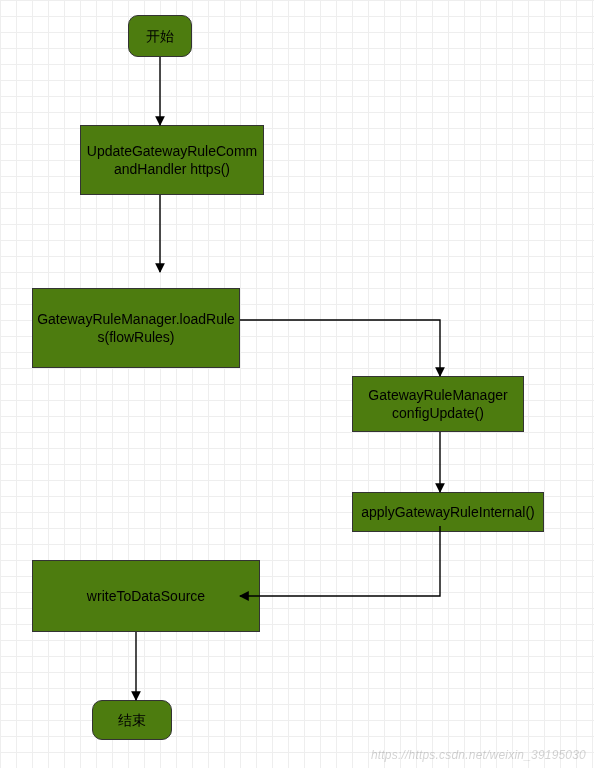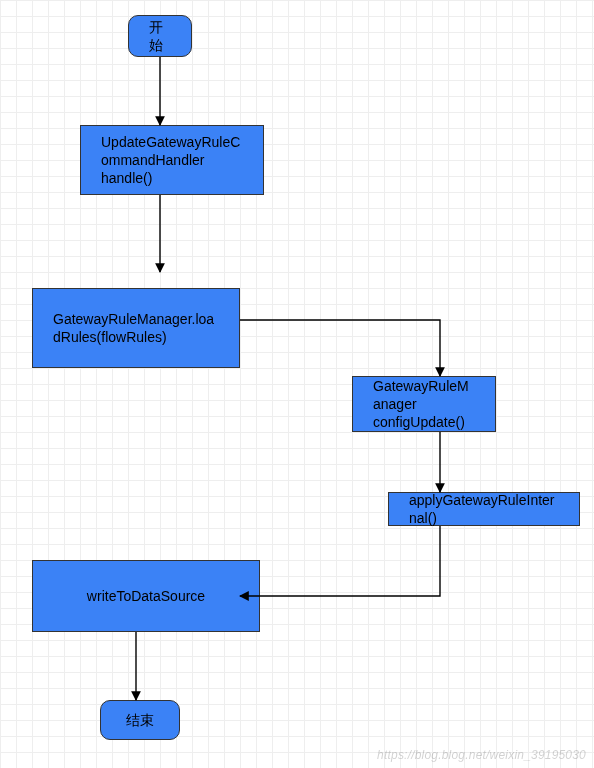--- a/index.html
+++ b/index.html
@@ -16,29 +16,29 @@
   .grid {
     position: absolute;
     inset: 0;
     background-image:
       linear-gradient(to right, #eee 1px, transparent 1px),
       linear-gradient(to bottom, #eee 1px, transparent 1px);
     background-size: 16px 16px;
   }
   .node {
     position: absolute;
-    background: #3b82f6;
+    background: #4d7c0f;
     border: 1px solid #333;
     display: flex;
     align-items: center;
     justify-content: center;
-    text-align: left;
+    text-align: center;
     font-size: 14px;
     line-height: 1.3;
-    padding: 4px 20px;
+    padding: 4px 4px;
     box-sizing: border-box;
     word-break: break-word;
   }
   .rounded {
     border-radius: 10px;
   }
   svg.edges {
     position: absolute;
     inset: 0;
     width: 594px;
@@ -58,40 +58,40 @@
 </head>
 <body>
 
 <div class="grid"></div>
 
 <div class="node rounded" style="left:128px; top:15px; width:64px; height:42px;">
   <span>开始</span>
 </div>
 
 <div class="node" style="left:80px; top:125px; width:184px; height:70px;">
-  <span>UpdateGatewayRuleCommandHandler handle()</span>
+  <span>UpdateGatewayRuleCommandHandler https()</span>
 </div>
 
 <div class="node" style="left:32px; top:272px; width:208px; height:80px;margin-top:16px;">
   <span>GatewayRuleManager.loadRules(flowRules)</span>
 </div>
 
-<div class="node" style="left:352px; top:376px; width:144px; height:56px;">
+<div class="node" style="left:352px; top:376px; width:172px; height:56px;">
   <span>GatewayRuleManager configUpdate()</span>
 </div>
 
-<div class="node" style="left:352px; top:492px; width:192px; height:34px;margin-left:36px;">
+<div class="node" style="left:352px; top:492px; width:192px; height:40px;">
   <span>applyGatewayRuleInternal()</span>
 </div>
 
 <div class="node" style="left:32px; top:560px; width:228px; height:72px;">
   <span>writeToDataSource</span>
 </div>
 
-<div class="node rounded" style="left:100px; top:700px; width:80px; height:40px;">
+<div class="node rounded" style="left:92px; top:700px; width:80px; height:40px;">
   <span>结束</span>
 </div>
 
 <svg class="edges">
   <defs>
     <marker id="arrow" viewBox="0 0 10 10" refX="9" refY="5" markerWidth="7" markerHeight="7" orient="auto-start-reverse">
       <path d="M 0 0 L 10 5 L 0 10 z" fill="#000"></path>
     </marker>
   </defs>
 
@@ -102,14 +102,14 @@
   <path d="M 240 320 L 440 320 L 440 376" stroke="#000" fill="none" stroke-width="1.4" marker-end="url(#arrow)"></path>
 
   <path d="M 440 432 L 440 492" stroke="#000" fill="none" stroke-width="1.4" marker-end="url(#arrow)"></path>
 
   <path d="M 440 526 L 440 596 L 240 596" stroke="#000" fill="none" stroke-width="1.4" marker-end="url(#arrow)"></path>
 
   <path d="M 136 632 L 136 700" stroke="#000" fill="none" stroke-width="1.4" marker-end="url(#arrow)"></path>
 </svg>
 
 <div class="watermark">
-  <span>https://blog.blog.net/weixin_39195030</span>
+  <span>https://https.csdn.net/weixin_39195030</span>
 </div>
 
 </body></html>

